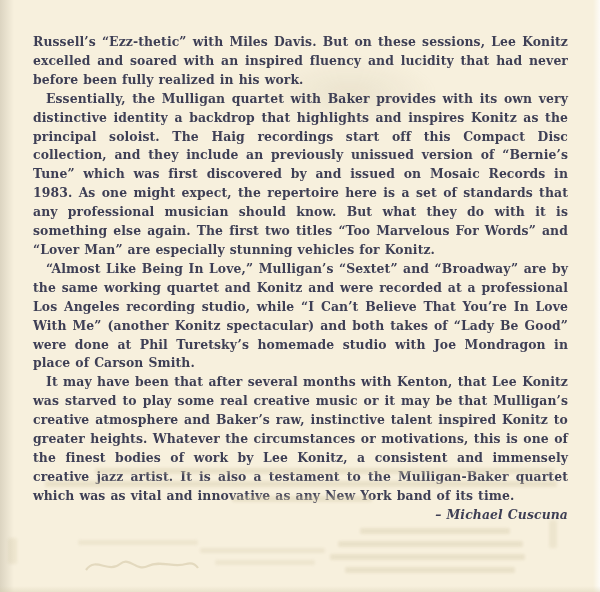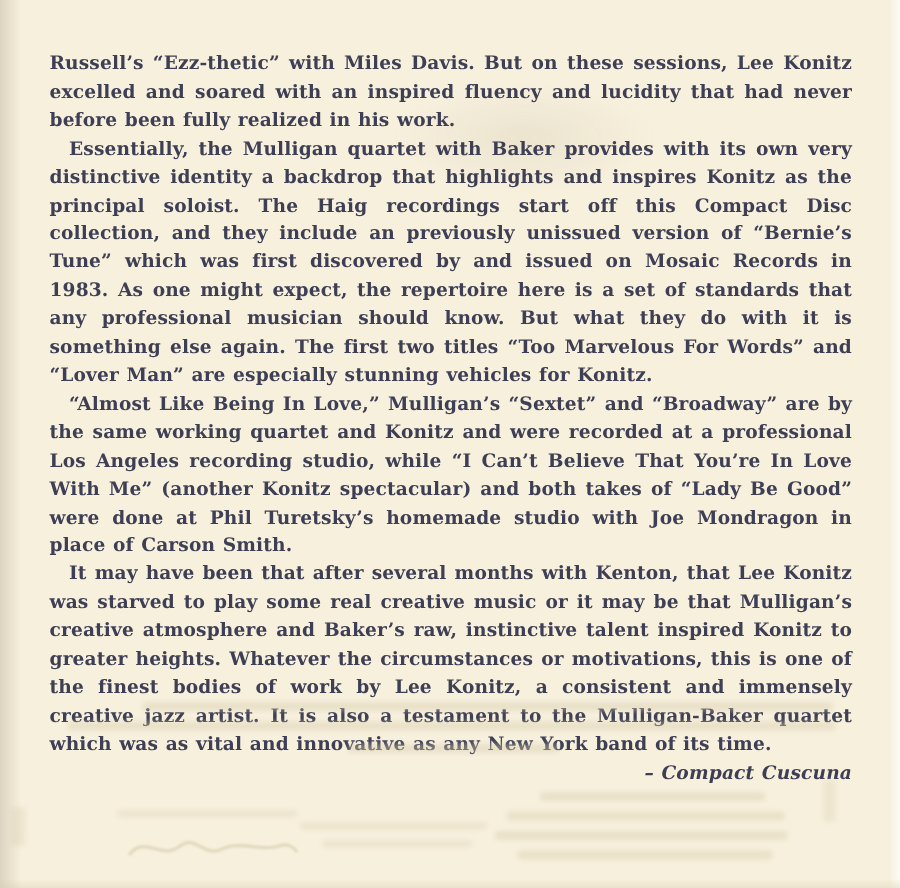--- a/index.html
+++ b/index.html
@@ -69,21 +69,21 @@
 </head>
 <body>
 
 <div class="ghost-title"></div>
 
 <div class="notes">
   <p class="para">Russell’s “Ezz-thetic” with Miles Davis. But on these sessions, Lee Konitz excelled and soared with an inspired fluency and lucidity that had never before been fully realized in his work.</p>
   <p class="para indent">Essentially, the Mulligan quartet with Baker provides with its own very distinctive identity a backdrop that highlights and inspires Konitz as the principal soloist. The Haig recordings start off this Compact Disc collection, and they include an previously unissued version of “Bernie’s Tune” which was first discovered by and issued on Mosaic Records in 1983. As one might expect, the repertoire here is a set of standards that any professional musician should know. But what they do with it is something else again. The first two titles “Too Marvelous For Words” and “Lover Man” are especially stunning vehicles for Konitz.</p>
   <p class="para indent">“Almost Like Being In Love,” Mulligan’s “Sextet” and “Broadway” are by the same working quartet and Konitz and were recorded at a professional Los Angeles recording studio, while “I Can’t Believe That You’re In Love With Me” (another Konitz spectacular) and both takes of “Lady Be Good” were done at Phil Turetsky’s homemade studio with Joe Mondragon in place of Carson Smith.</p>
   <p class="para indent">It may have been that after several months with Kenton, that Lee Konitz was starved to play some real creative music or it may be that Mulligan’s creative atmosphere and Baker’s raw, instinctive talent inspired Konitz to greater heights. Whatever the circumstances or motivations, this is one of the finest bodies of work by Lee Konitz, a consistent and immensely creative jazz artist. It is also a testament to the Mulligan-Baker quartet which was as vital and innovative as any New York band of its time.</p>
-  <p class="signature">– Compact Cuscuna</p>
+  <p class="signature">– Michael Cuscuna</p>
 </div>
 
 <div class="bleed" style="left:95px;  top:468px; width:460px; height:6px;"></div>
 <div class="bleed" style="left:45px;  top:481px; width:512px; height:6px;"></div>
 <div class="bleed" style="left:232px; top:496px; width:140px; height:6px;"></div>
 
 <div class="bleed" style="left:8px;   top:538px; width:9px;   height:26px; opacity:0.30;"></div>
 
 <div class="bleed" style="left:78px;  top:540px; width:120px; height:5px; opacity:0.30;"></div>
 <div class="bleed" style="left:200px; top:548px; width:125px; height:5px; opacity:0.32;"></div>

